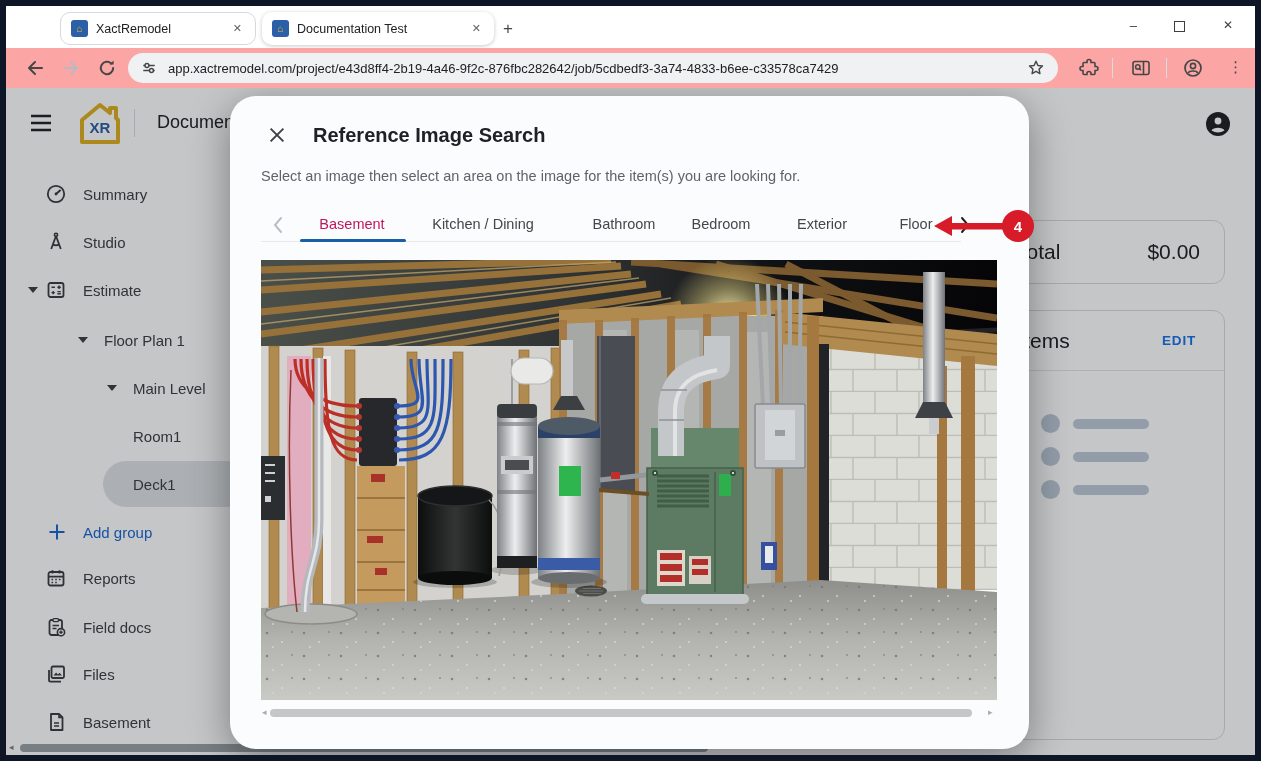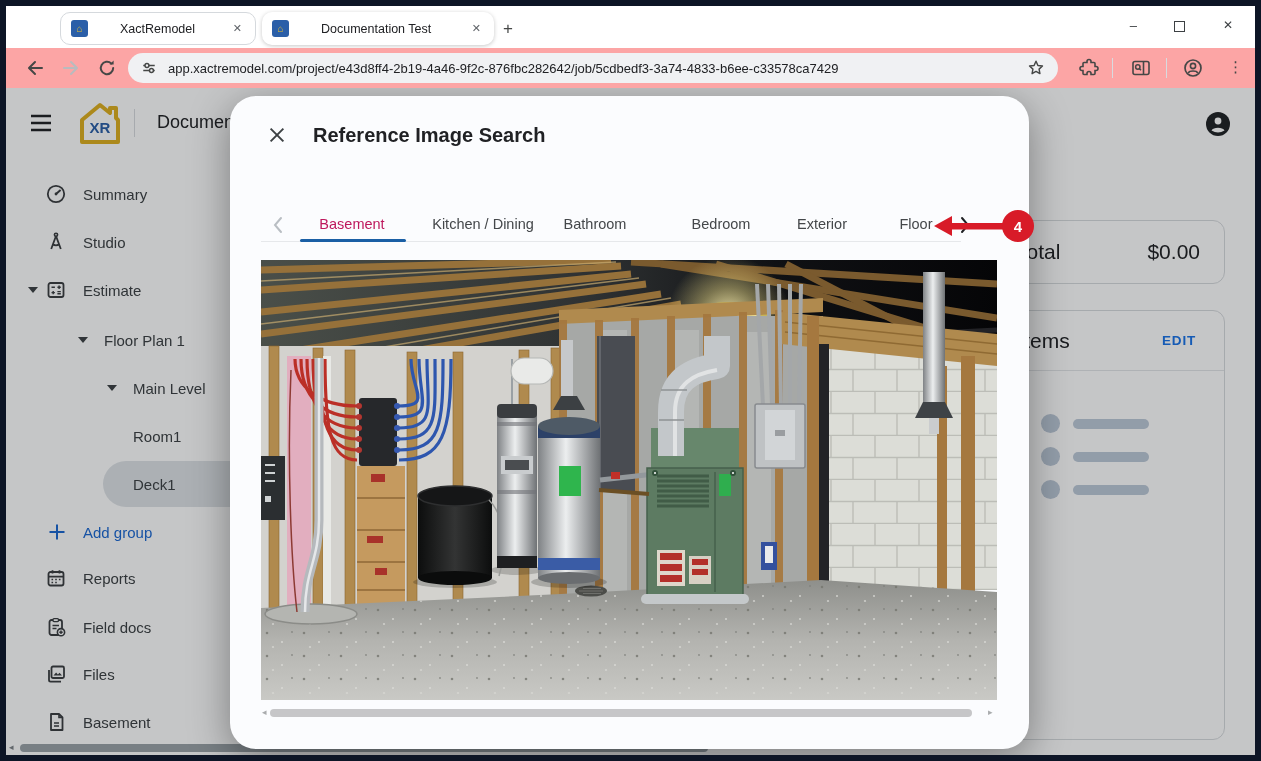--- a/index.html
+++ b/index.html
@@ -6,21 +6,21 @@
   body { font-family:"Liberation Sans", sans-serif; background:#000; }
   .window { position:relative; width:1261px; height:761px; background:#0d1526; padding:6px; overflow:hidden; }
   .browser { position:relative; width:1249px; height:749px; background:#fff; overflow:hidden; }
 
   
   .tabstrip { position:relative; height:42px; background:#fff; }
   .btab { position:absolute; top:6px; height:33px; display:flex; align-items:center; gap:8px; padding:0 10px 0 10px; border-radius:10px; font-size:12.5px; color:#202124; }
   .btab.inactive { left:54px; width:196px; border:1px solid #d5d9dd; background:#fff; }
   .btab.active { left:256px; width:232px; background:#fff; box-shadow:0 1px 4px rgba(0,0,0,.22); }
   .favicon { width:17px; height:17px; border-radius:3px; background:#2b5fa8; color:#e8c12d; font-size:10px; display:flex; align-items:center; justify-content:center; flex:none; }
-  .btab .title { flex:1; white-space:nowrap; overflow:hidden;margin-left:24px; }
+  .btab .title { flex:1; white-space:nowrap; overflow:hidden; }
   .tabclose { color:#5f6368; font-size:11px; padding:2px 3px; }
   .newtab { position:absolute; left:497px; top:14px; font-size:17px; color:#454746; line-height:1; }
   .wctl { position:absolute; top:12px; color:#3c4043; font-size:13px; }
   .wc-min { right:118px; } .wc-x { right:22px; font-size:12px; }
   .wc-sq { right:70px; width:11px; height:11px; border:1.4px solid #3c4043; top:15px; }
 
   
   .toolbar { position:relative; height:40px; background:#fca5a5; display:flex; align-items:center; }
   .tbi { position:absolute; top:9px; }
   .urlbar { position:absolute; left:122px; top:5px; width:930px; height:30px; border-radius:15px; background:#f0f1f3; display:flex; align-items:center; }
@@ -262,27 +262,28 @@
             <span class="dot"></span>
             <span class="bar"></span>
           </div>
     </div>
 
     <div class="scrim"></div>
 
     <div class="modal">
       <div class="mclose"></div>
       <div class="mtitle">Reference Image Search</div>
+      <div class="msub">Select an image then select an area on the image for the item(s) you are looking for.</div>
 
       <svg class="mchev" style="left:42px" width="12" height="18" viewBox="0 0 12 18">
             <path d="M9 2L3 9l6 7" fill="none" stroke="#b9bec3" stroke-width="2" stroke-linecap="round"></path>
           </svg>
       <div class="mtab active" style="left:122px">Basement</div>
       <div class="mtab" style="left:253px">Kitchen / Dining</div>
-      <div class="mtab" style="left:365px">Bathroom</div>
+      <div class="mtab" style="left:394px">Bathroom</div>
       <div class="mtab" style="left:491px">Bedroom</div>
       <div class="mtab" style="left:592px">Exterior</div>
       <div class="mtab" style="left:686px">Floor</div>
       <svg class="mchev" style="left:729px" width="12" height="18" viewBox="0 0 12 18">
             <path d="M3 2l6 7-6 7" fill="none" stroke="#202124" stroke-width="2" stroke-linecap="round"></path>
           </svg>
       <div class="mtab-line"></div>
       <div class="mtab-underline"></div>
 
       <svg class="mimg" viewBox="0 0 736 440">

